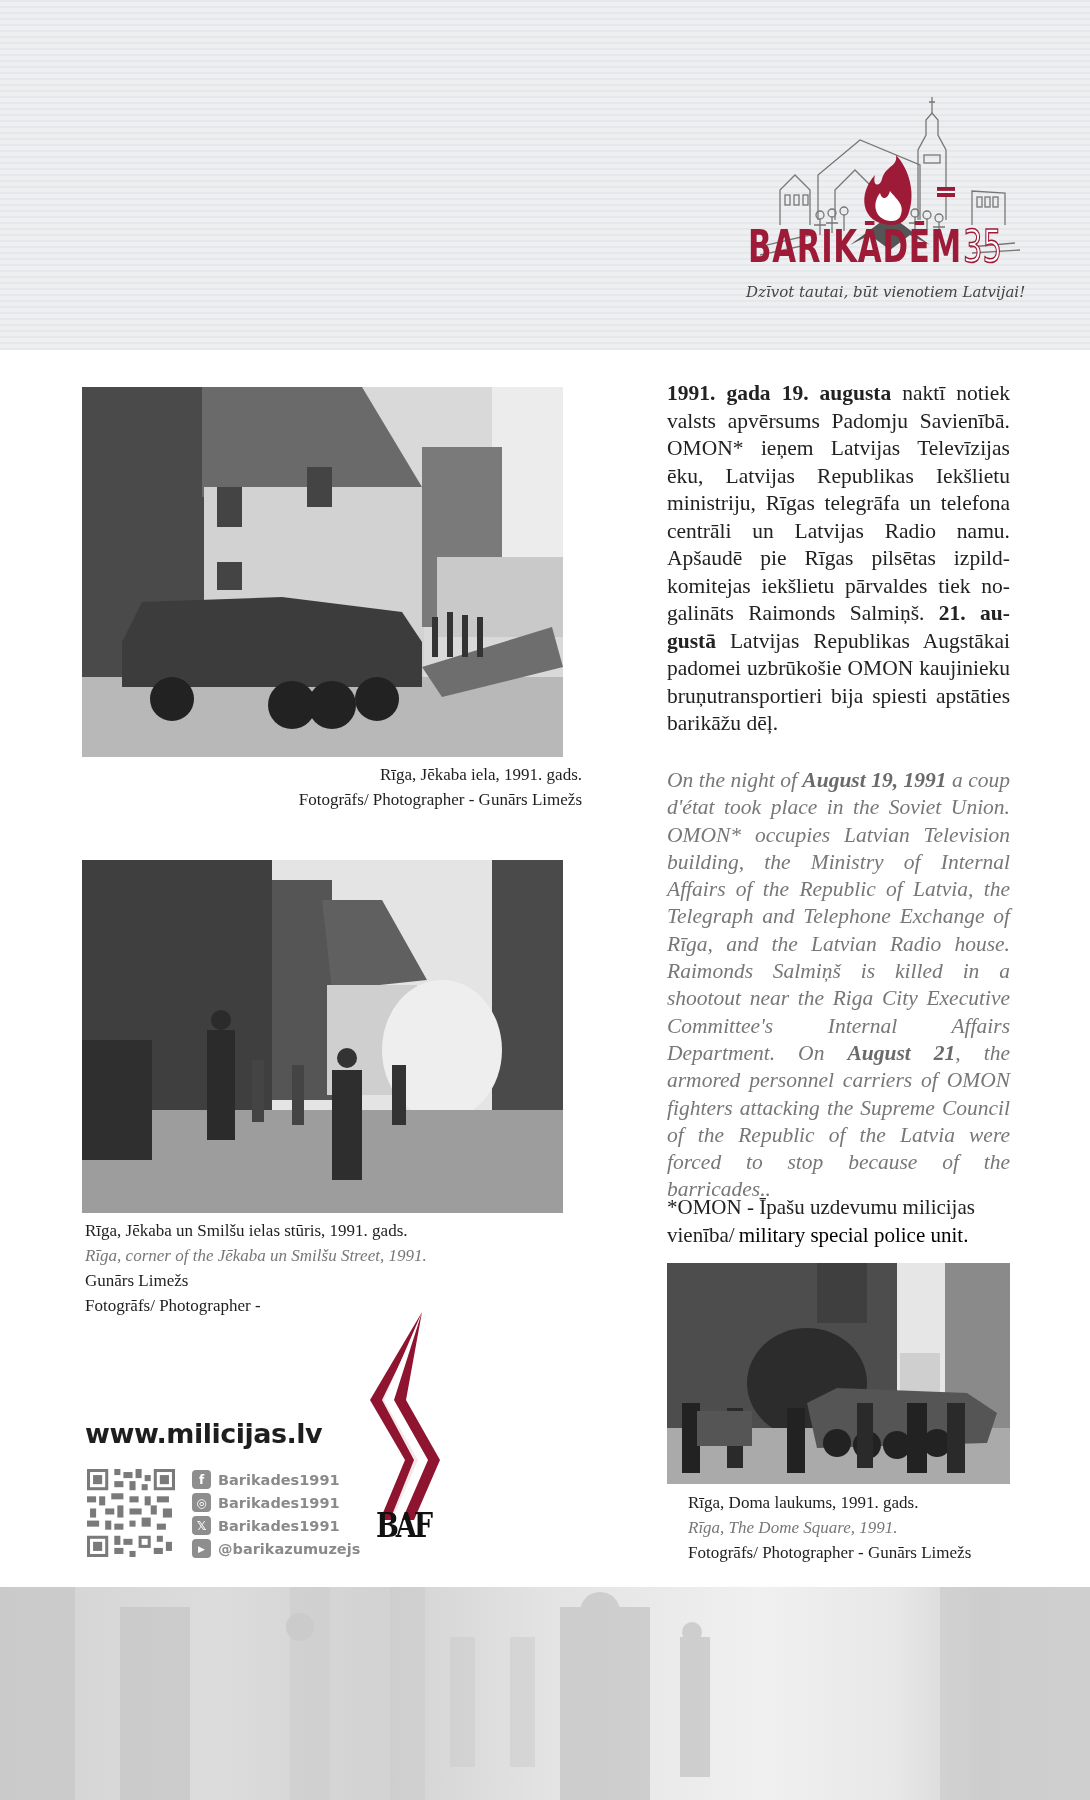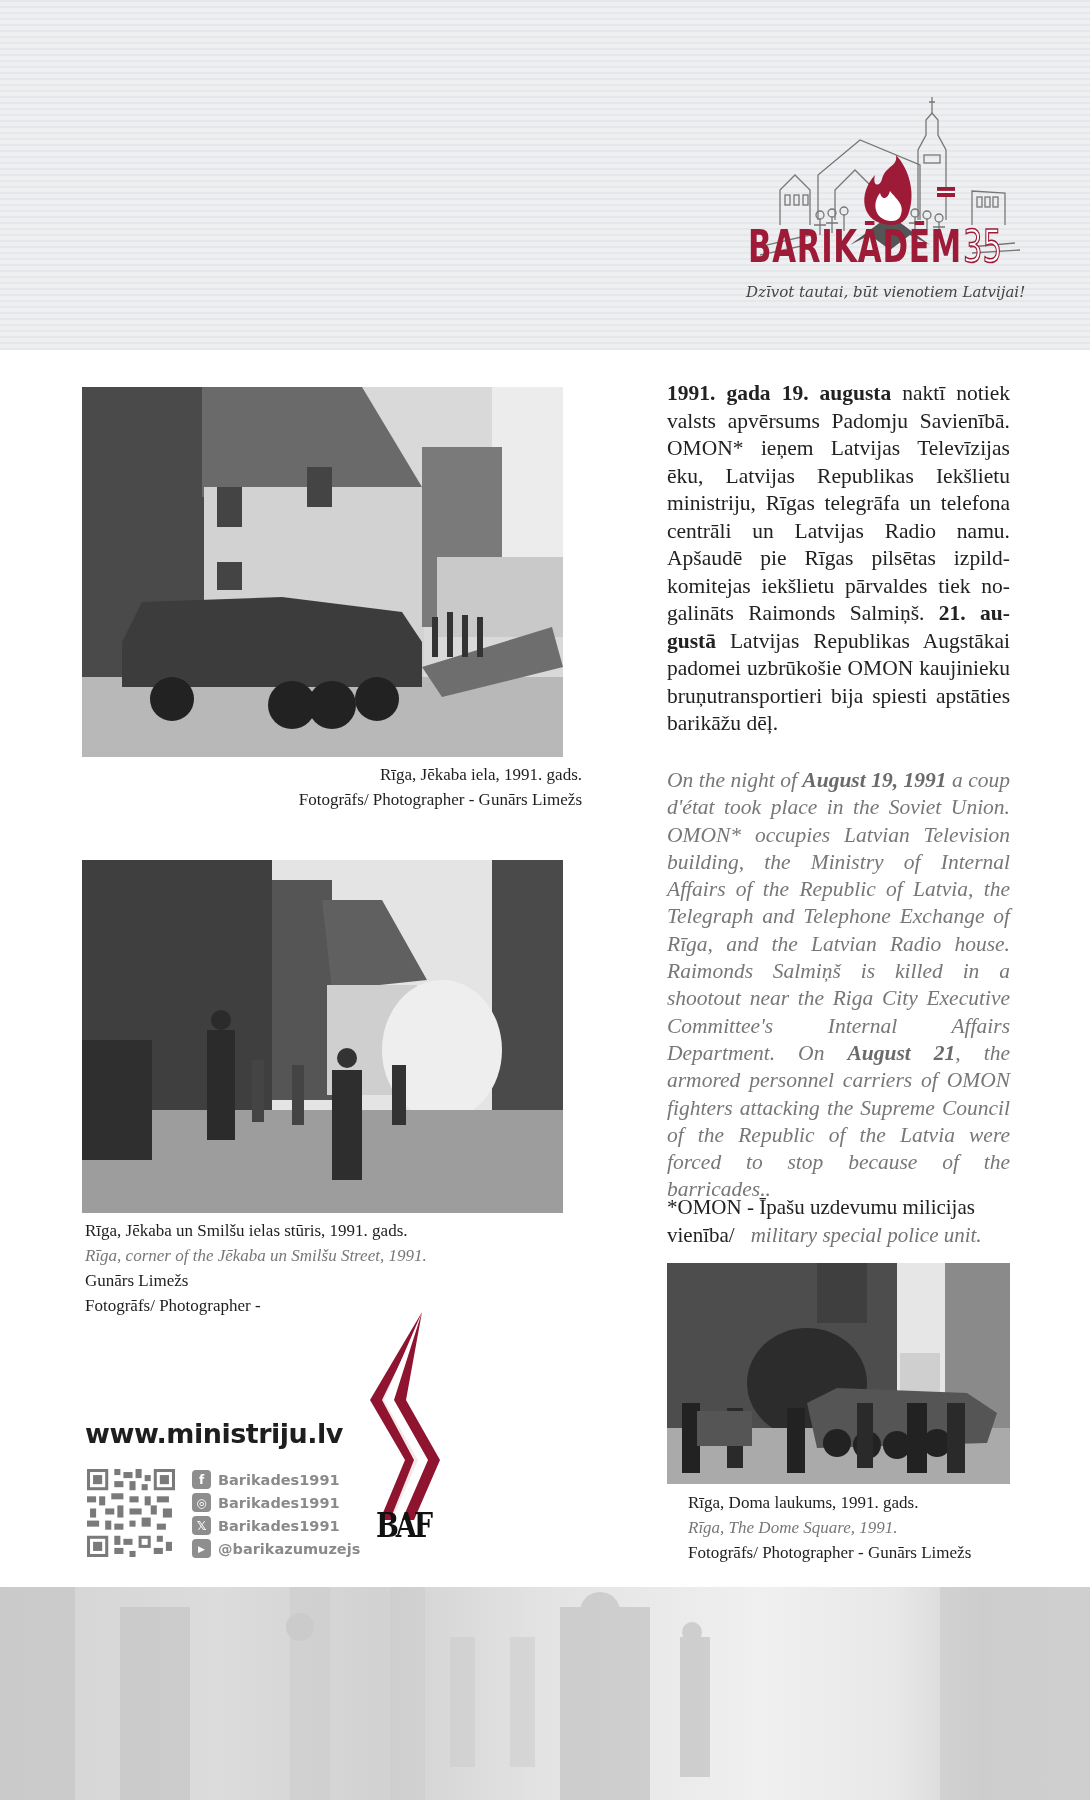--- a/index.html
+++ b/index.html
@@ -49,21 +49,21 @@
       position: absolute; left: 667px; top: 767px; width: 343px;
       font-size: 21.5px; line-height: 27.3px; text-align: justify; margin: 0;
       font-style: italic; color: #777;
     }
     .body-lv b, .body-en b { font-weight: bold; }
     .body-en b { color: #6a6a6a; }
     .footnote {
       position: absolute; left: 667px; top: 1193px; width: 360px;
       font-size: 21px; line-height: 28px; color: #222; margin: 0;
     }
-    .footnote .en { font-style: italic; color: #737373; margin-left: 16px; }
+    .footnote .en { color: #000000; margin-left: 4px; }
     .website {
       position: absolute; left: 85px; top: 1418px;
       font-family: "DejaVu Sans", sans-serif; font-weight: bold; font-size: 27px;
       color: #1e1e1e; letter-spacing: -0.5px;
     }
     .qr { position: absolute; left: 87px; top: 1469px; width: 88px; height: 88px; }
     .socials { position: absolute; left: 192px; top: 1468px; }
     .social {
       display: flex; align-items: center; height: 23px;
       font-family: "DejaVu Sans", sans-serif; font-weight: bold; font-size: 14.5px; color: #8a8a8a;
@@ -227,21 +227,21 @@
       <rect x="280" y="140" width="18" height="70" fill="#2a2a2a"></rect>
     <rect x="30" y="148" width="55" height="35" fill="#555"></rect>
   </svg>
 </div>
 <div class="caption" style="left:688px; top:1490px; width:400px;">
   <div>Rīga, Doma laukums, 1991. gads.</div>
   <div class="en">Rīga, The Dome Square, 1991.</div>
   <div>Fotogrāfs/ Photographer - Gunārs Limežs</div>
 </div>
 
-<a class="website">www.ministriju.lv</a>
+<a class="website">www.milicijas.lv</a>
 
 <svg class="qr" viewBox="0 0 29 29">
   <rect width="29" height="29" fill="#fff"></rect>
   <g fill="#7a7a7a">
     <rect x="0" y="0" width="7" height="7"></rect>
       <rect x="1" y="1" width="5" height="5" fill="#fff"></rect>
       <rect x="2" y="2" width="3" height="3"></rect>
     <rect x="22" y="0" width="7" height="7"></rect>
       <rect x="23" y="1" width="5" height="5" fill="#fff"></rect>
       <rect x="24" y="2" width="3" height="3"></rect>

